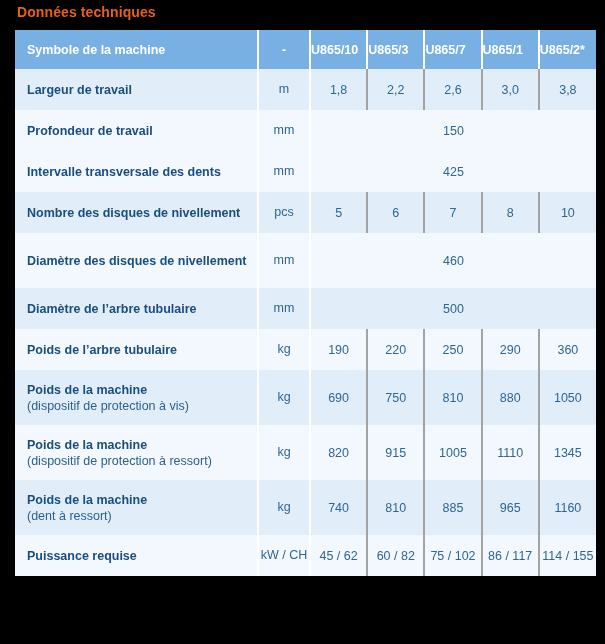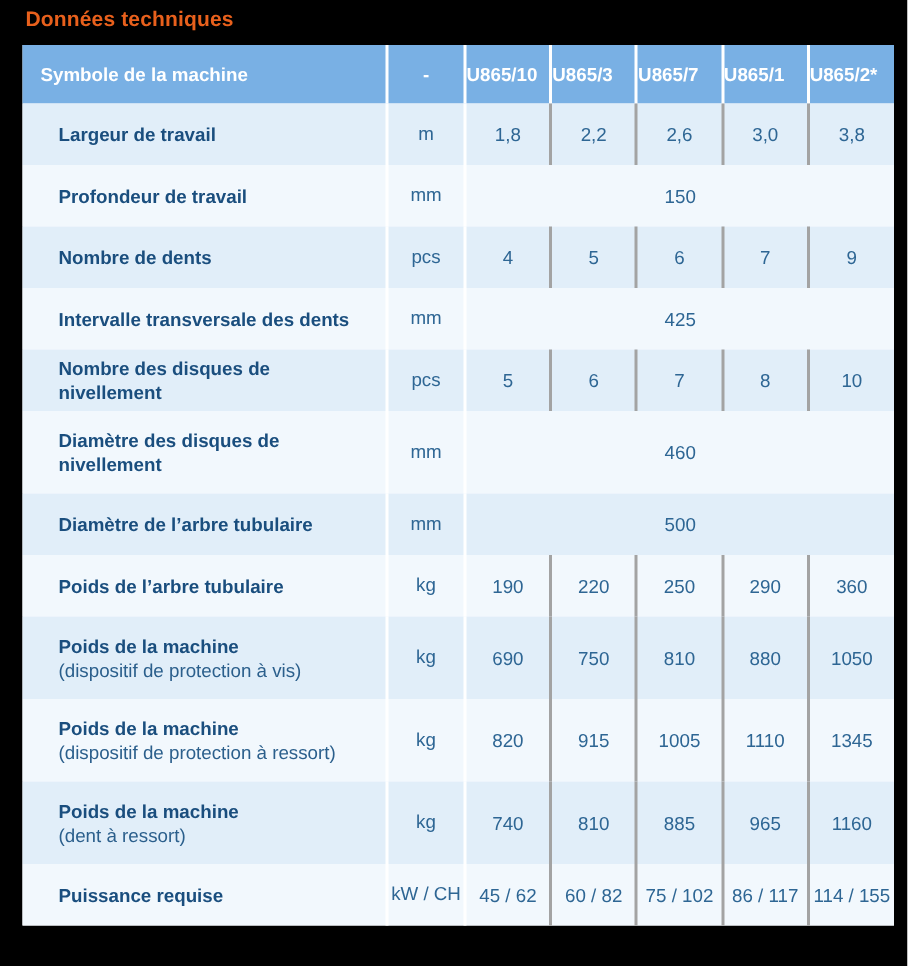--- a/index.html
+++ b/index.html
@@ -84,21 +84,21 @@
     height: 41px;
     color: #1f4e79;
     font-size: 12.5px;
     box-sizing: border-box;
     border-bottom: 2px solid #ffffff;
   }
   tbody tr:last-child td { border-bottom: none; }
 
   td.t-label {
     text-align: left;
-    padding-left: 24px;
+    padding-left: 12px;
     padding-right: 8px;
     font-weight: bold;
     color: #1a4e7e;
     line-height: 16px;
     border-right: 2px solid #ffffff;
   }
   td.t-label .sub {
     display: block;
     font-weight: normal;
     color: #2b5f8c;
@@ -161,29 +161,20 @@
           <td class="t-data">2,2</td>
           <td class="t-data">2,6</td>
           <td class="t-data">3,0</td>
           <td class="t-data">3,8</td>
         </tr>
         <tr class="r-base">
           <td class="t-label">Profondeur de travail</td>
           <td class="t-unit">mm</td>
           <td class="t-span" colspan="5">150</td>
         </tr>
-        <tr class="r-alt">
-          <td class="t-label">Nombre de dents</td>
-          <td class="t-unit">pcs</td>
-          <td class="t-data">4</td>
-          <td class="t-data">5</td>
-          <td class="t-data">6</td>
-          <td class="t-data">7</td>
-          <td class="t-data">9</td>
-        </tr>
         <tr class="r-base">
           <td class="t-label">Intervalle transversale des dents</td>
           <td class="t-unit">mm</td>
           <td class="t-span" colspan="5">425</td>
         </tr>
         <tr class="r-alt">
           <td class="t-label">Nombre des disques de nivellement</td>
           <td class="t-unit">pcs</td>
           <td class="t-data">5</td>
           <td class="t-data">6</td>

